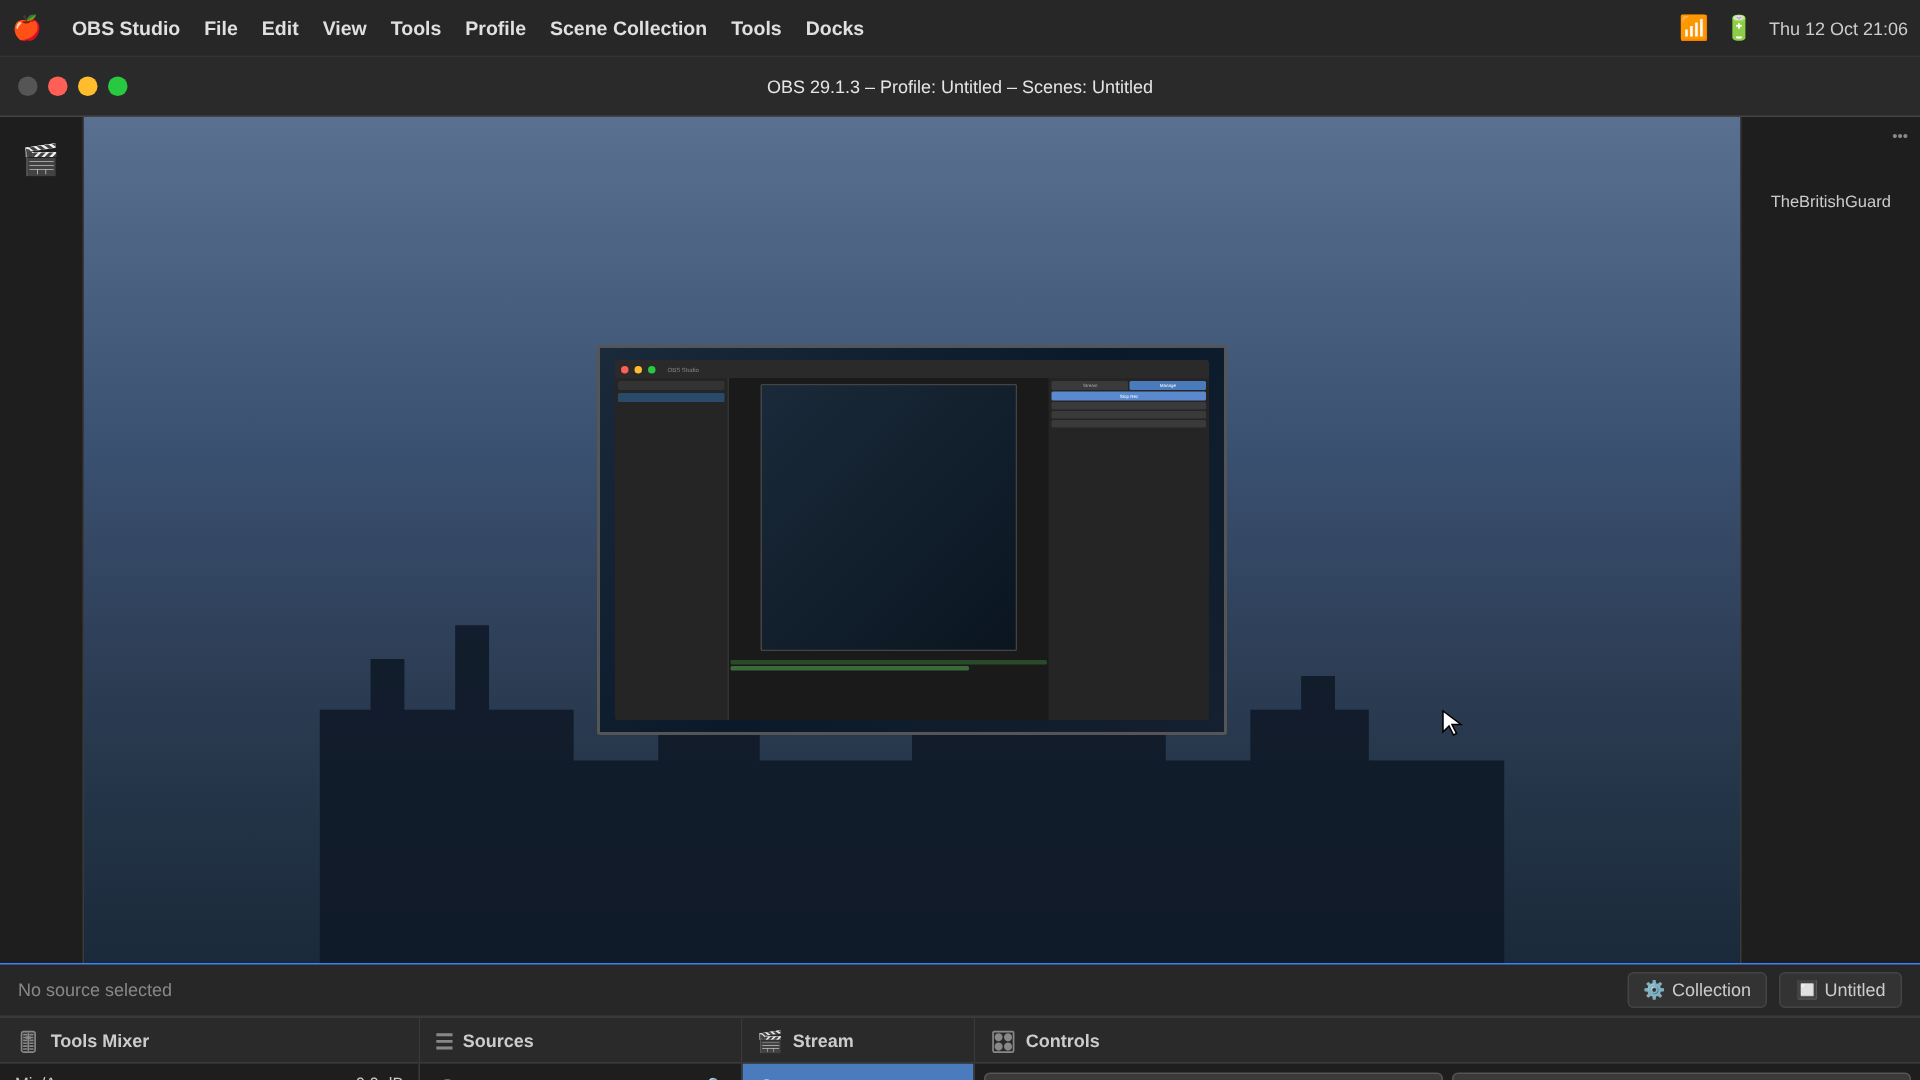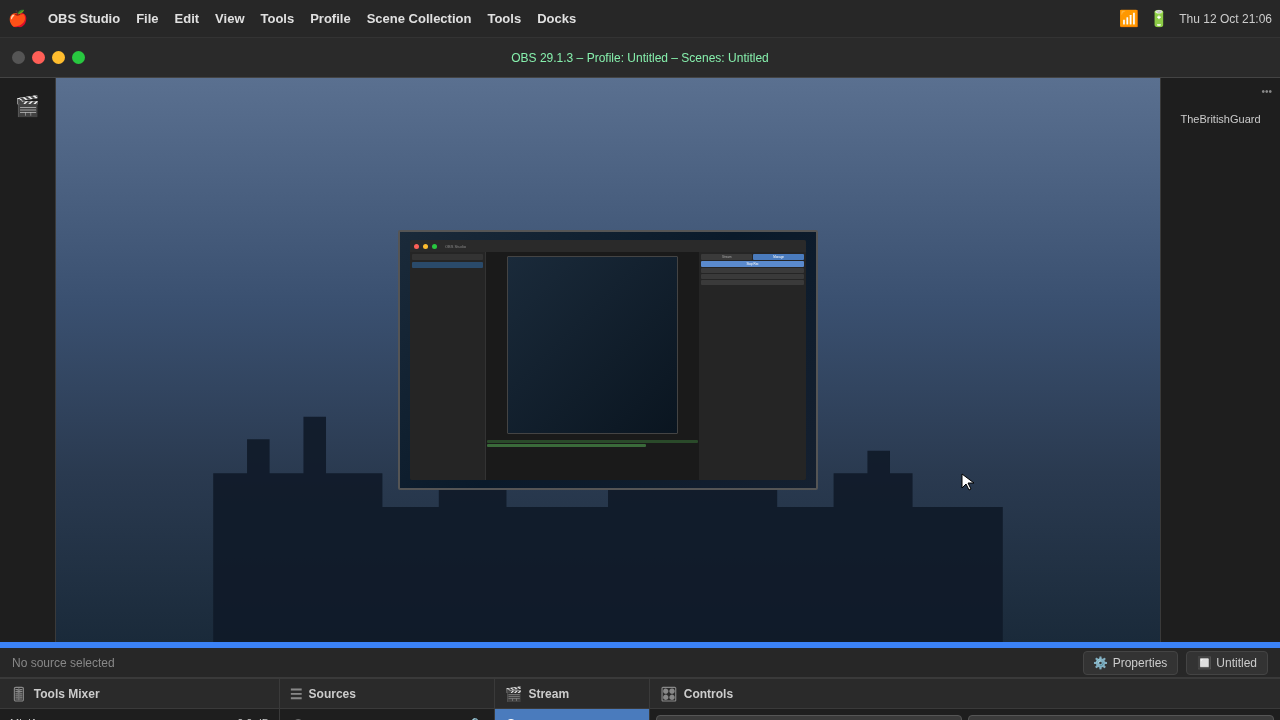--- a/index.html
+++ b/index.html
@@ -70,21 +70,21 @@
       width: 13px;
       height: 13px;
       border-radius: 50%;
       border: none;
       cursor: pointer;
     }
     .wc-close { background: #ff5f57; }
     .wc-min { background: #ffbd2e; }
     .wc-max { background: #28c840; }
     .wc-gray { background: #555; }
-    .titlebar-title { font-size: 12px; color: #86efac; }
+    .titlebar-title { font-size: 12px; color: #e5e5e5; }
 
     
     .app-body {
       display: flex;
       height: calc(720px - 38px - 40px - 48px - 30px);
     }
 
     
     .left-sidebar {
       width: 56px;
@@ -207,28 +207,28 @@
       font-size: 10px;
       color: #888;
       margin-bottom: 8px;
       align-self: flex-end;
       cursor: pointer;
     }
     .broadcast-label {
       font-size: 11px;
       color: #ccc;
       text-align: center;
-      margin-top: 8px;
+      margin-top: 24px;
     }
 
     
     .propbar {
       height: 36px;
       background: #272727;
-      border-top: 6px solid #3b82f6;
+      border-top: 1px solid #3b82f6;
       border-bottom: 1px solid #3a3a3a;
       display: flex;
       align-items: center;
       padding: 0 12px;
       gap: 8px;
     }
     .no-source-label {
       font-size: 12px;
       color: #888;
       margin-right: auto;
@@ -440,21 +440,21 @@
     <div class="right-panel-title">•••</div>
     <div class="broadcast-label">TheBritishGuard</div>
   </div>
 
 </div>
 
 <div class="propbar">
   <span class="no-source-label">No source selected</span>
   <div class="prop-tab">
     <span>⚙️</span>
-    <span>Properties</span>
+    <span>Collection</span>
   </div>
   <div class="prop-tab">
     <span>🔲</span>
     <span>Untitled</span>
   </div>
 </div>
 
 <div class="panels">
 
   <div class="panel audio-panel">

